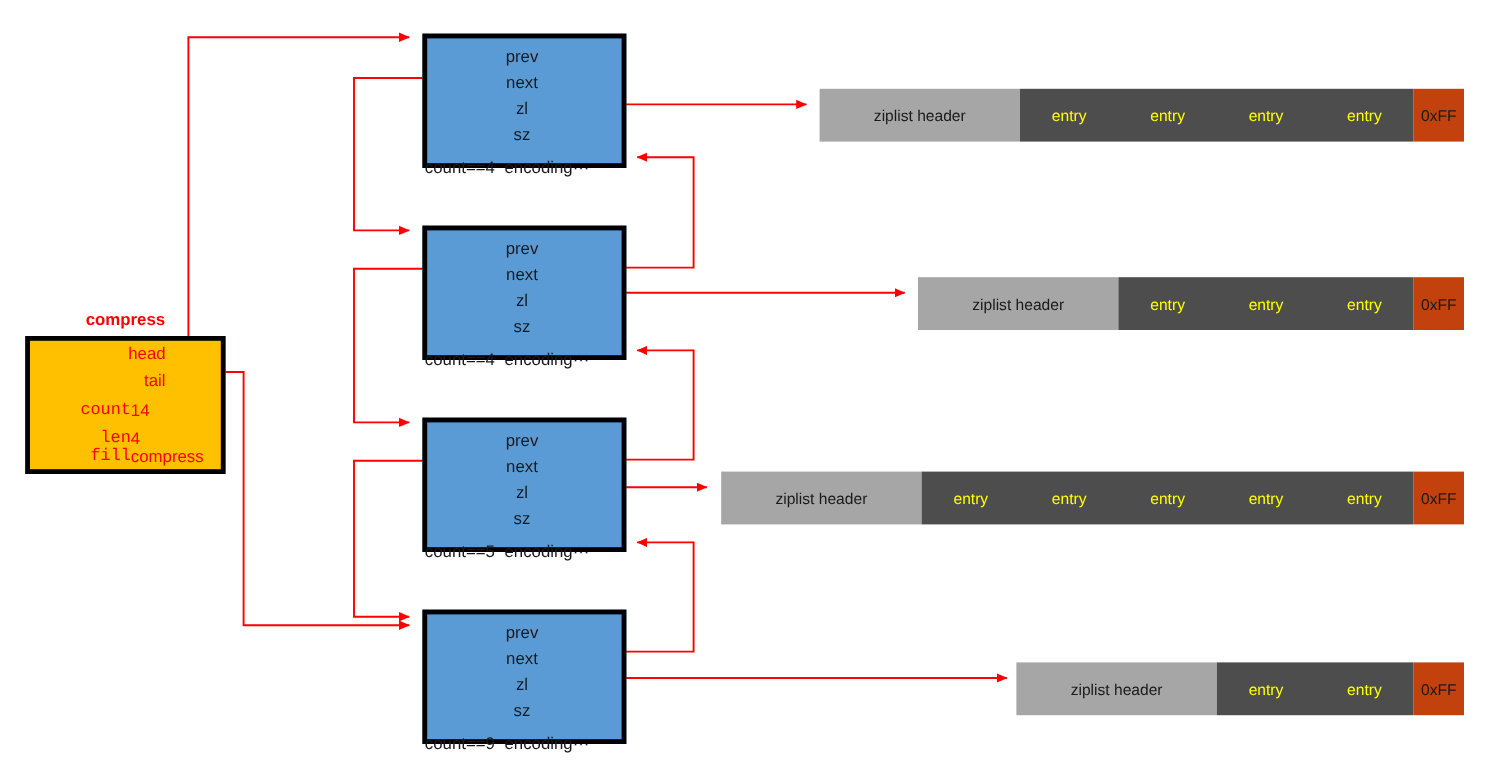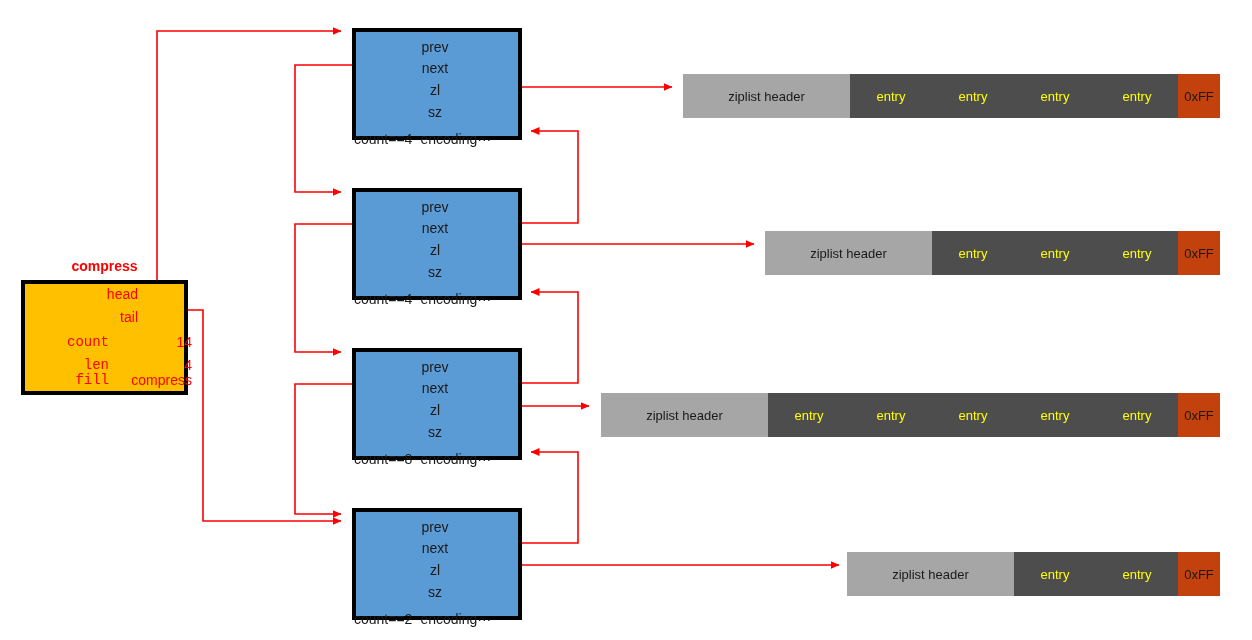--- a/index.html
+++ b/index.html
@@ -14,21 +14,21 @@
     position:absolute;left:21px;top:280px;width:167px;height:115px;
     background:#FFC000;border:4px solid #000000;box-sizing:border-box;
   }
   .qltitle{
     position:absolute;left:21px;top:258px;width:167px;
     text-align:center;color:#FF0000;font-weight:bold;font-size:14px;
     letter-spacing:0px;
   }
   .qlrow{position:absolute;left:0;width:167px;height:19px;color:#FF0000;font-size:14px;}
   .qlrow .k{position:absolute;left:0;width:113px;text-align:right;}
-  .qlrow .v{position:absolute;left:113px;width:54px;text-align:right;}
+  .qlrow .v{position:absolute;left:113px;width:54px;text-align:left;}
   .qlrow.wide .k{width:84px;font-family:Liberation Mono, monospace;}
   .qlrow.wide .v{left:84px;width:83px;}
 
   
   .node{
     position:absolute;width:170px;height:112px;
     background:#5B9BD5;border:4px solid #000000;box-sizing:border-box;
   }
   .node .fld{
     position:absolute;left:0;width:158px;text-align:center;
@@ -138,31 +138,31 @@
       <span class="cnt">count==4</span><span class="enc">encoding···</span>
     </div>
   </div>
 
   <div class="node" style="left:352px;top:348px;">
     <div class="fld" style="top:8px;">prev</div>
     <div class="fld" style="top:29px;">next</div>
     <div class="fld" style="top:51px;">zl</div>
     <div class="fld" style="top:73px;">sz</div>
     <div class="botline">
-      <span class="cnt">count==8</span><span class="enc">encoding···</span>
+      <span class="cnt">count==5</span><span class="enc">encoding···</span>
     </div>
   </div>
 
   <div class="node" style="left:352px;top:508px;">
     <div class="fld" style="top:8px;">prev</div>
     <div class="fld" style="top:29px;">next</div>
     <div class="fld" style="top:51px;">zl</div>
     <div class="fld" style="top:73px;">sz</div>
     <div class="botline">
-      <span class="cnt">count==2</span><span class="enc">encoding···</span>
+      <span class="cnt">count==9</span><span class="enc">encoding···</span>
     </div>
   </div>
 
   <div class="ziplist" style="left:683px;top:74px;width:537px;">
     <div class="zl-head" style="width:167px;">ziplist header</div>
     <div class="zl-entries" style="width:328px;">
       <div class="zl-entry" style="width:82px;">entry</div>
       <div class="zl-entry" style="width:82px;">entry</div>
       <div class="zl-entry" style="width:82px;">entry</div>
       <div class="zl-entry" style="width:82px;">entry</div>

